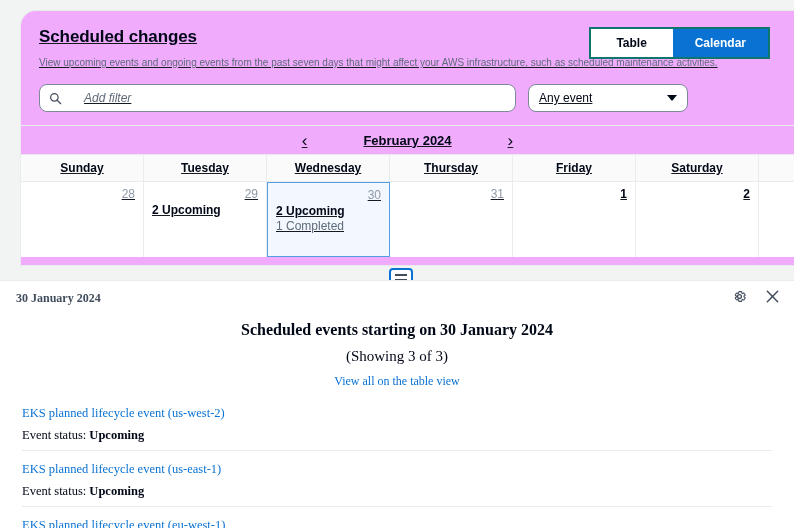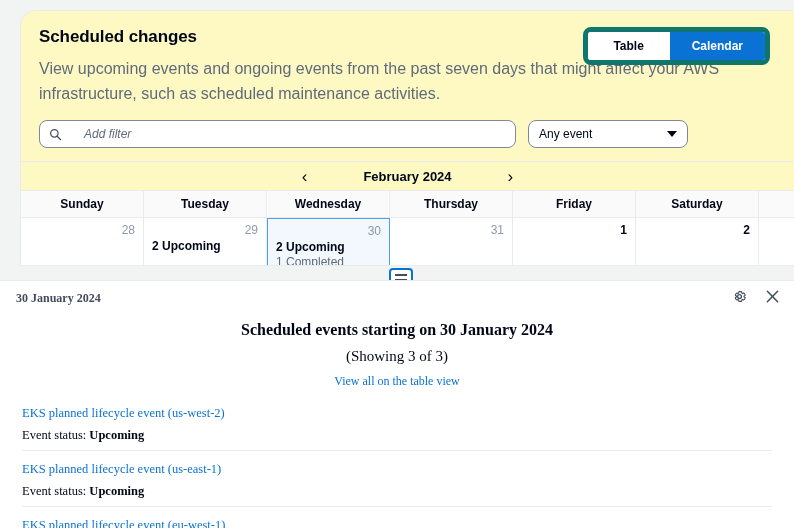--- a/index.html
+++ b/index.html
@@ -16,55 +16,56 @@
     position: relative;
   }
 
   
   .card {
     position: absolute;
     left: 20px;
     top: 10px;
     width: 774px;
     height: 256px;
-    background: #fef9c3;
+    background: #f0abfc;
     border: 1px solid #e9ebed;
     border-right: none;
     border-radius: 16px 0 0 0;
     box-sizing: border-box;
     overflow: hidden;
+    text-decoration: underline;
   }
 
   .card-header {
     padding: 16px 18px 0 18px;
     position: relative;
   }
   .card-title {
     font-size: 17px;
     font-weight: bold;
     color: #000716;
     margin: 0;
     letter-spacing: -0.1px;
   }
   .card-desc {
-    font-size: 16px;
+    font-size: 10px;
     color: #5f6b7a;
-    line-height: 25px;
+    line-height: 14px;
     margin: 9px 0 0 0;
     width: 690px;
   }
 
   
   .segmented {
     position: absolute;
     right: 24px;
     top: 16px;
     display: flex;
-    border: 5px solid #0f766e;
-    border-radius: 8px;
+    border: 2px solid #0f766e;
+    border-radius: 0;
     overflow: hidden;
     height: 28px;
   }
   .seg-btn {
     font-family: "Liberation Sans", sans-serif;
     font-size: 12px;
     font-weight: bold;
     padding: 0 22px;
     display: flex;
     align-items: center;

